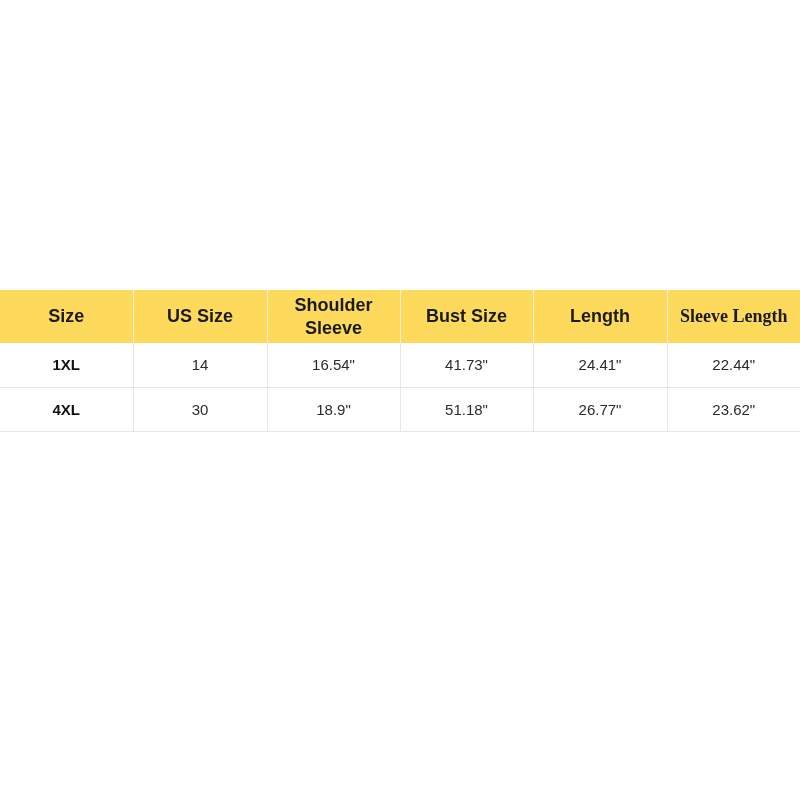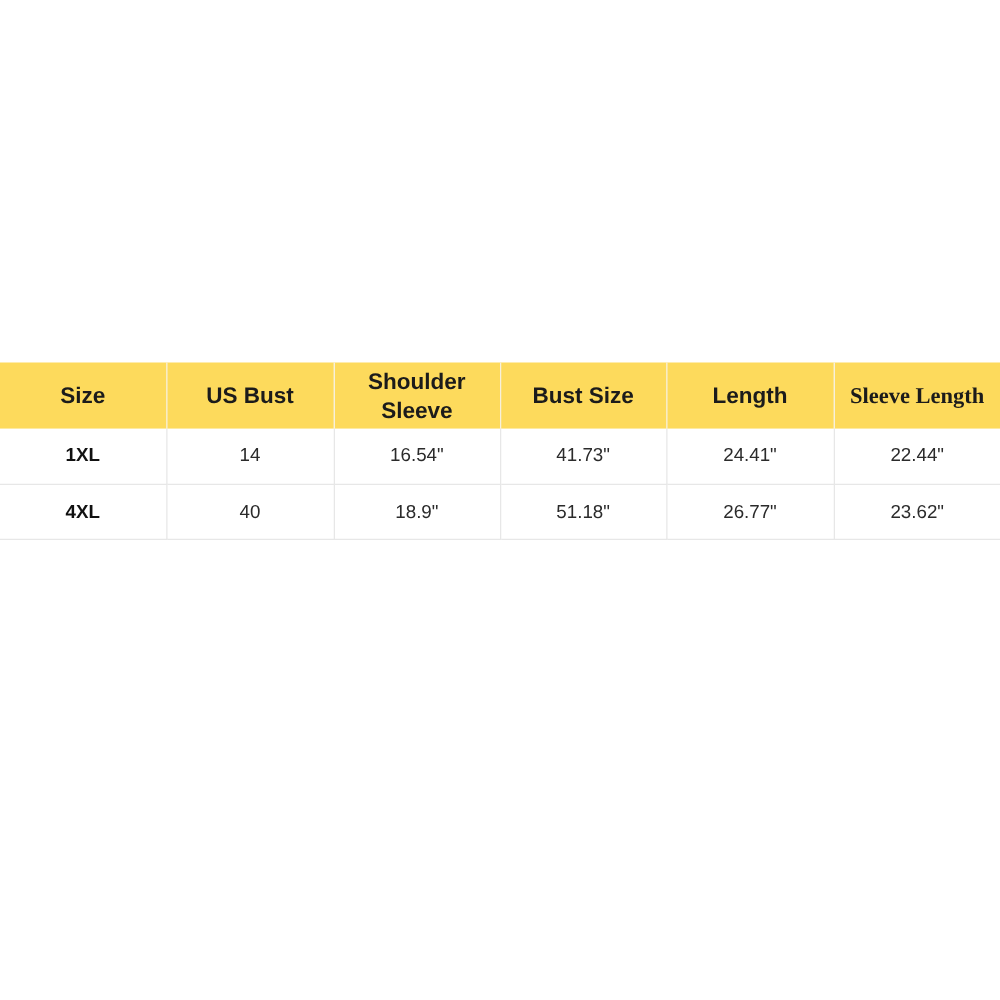--- a/index.html
+++ b/index.html
@@ -82,39 +82,39 @@
       <col class="c-size">
       <col class="c-ussize">
       <col class="c-shoulder">
       <col class="c-bust">
       <col class="c-length">
       <col class="c-sleeve">
     </colgroup>
     <thead>
       <tr>
         <th>Size</th>
-        <th>US Bust</th>
+        <th>US Size</th>
         <th>Shoulder Sleeve</th>
         <th>Bust Size</th>
         <th>Length</th>
         <th>Sleeve Length</th>
       </tr>
     </thead>
     <tbody>
       <tr>
         <td class="size-cell">1XL</td>
         <td>14</td>
         <td>16.54"</td>
         <td>41.73"</td>
         <td>24.41"</td>
         <td>22.44"</td>
       </tr>
       <tr>
         <td class="size-cell">4XL</td>
-        <td>40</td>
+        <td>30</td>
         <td>18.9"</td>
         <td>51.18"</td>
         <td>26.77"</td>
         <td>23.62"</td>
       </tr>
     </tbody>
   </table>
 </div>
 
 </body></html>

